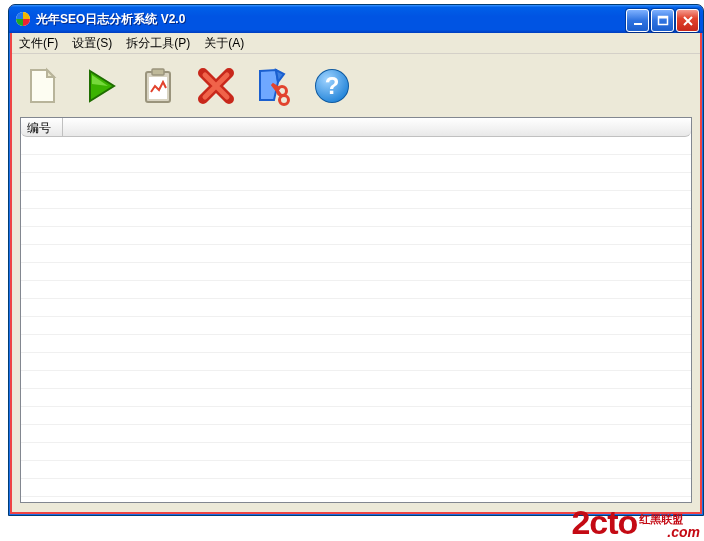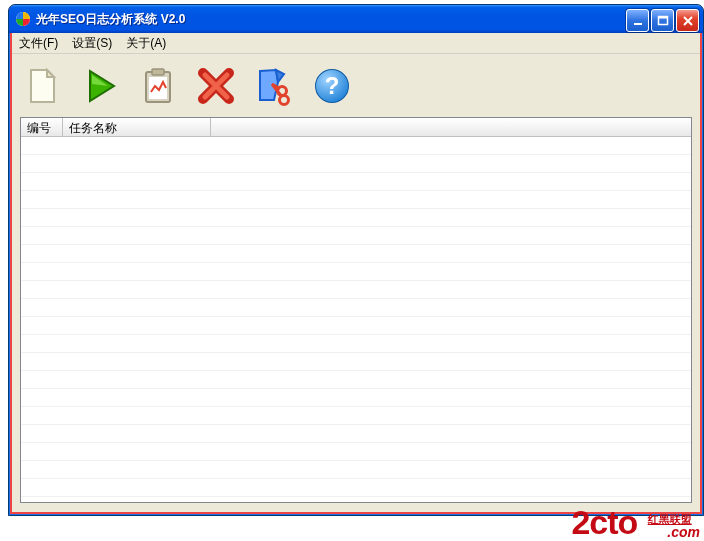--- a/index.html
+++ b/index.html
@@ -114,20 +114,21 @@
     height: 386px;
     background: #fff;
     border: 1px solid #828790;
     box-sizing: border-box;
   }
   .list-header {
     display: flex;
     height: 18px;
     background: linear-gradient(to bottom, #fff 0%, #f2f2f2 60%, #e8e8e8 100%);
     border-bottom: 1px solid #c0c0c0;
+    border-radius: 6px;
   }
   .col {
     border-right: 1px solid #c0c0c0;
     padding: 2px 6px 0 6px;
     box-sizing: border-box;
     overflow: hidden;
     white-space: nowrap;
   }
   .c1 { width: 42px; }
   .c2 { width: 148px; }
@@ -142,37 +143,36 @@
     border-bottom: 1px solid #f0f0f0;
   }
   
   .watermark {
     position: absolute;
     right: 4px;
     bottom: 2px;
     display: flex;
     align-items: flex-end;
     gap: 2px;
-    text-align: center;
   }
   .wm-main {
     font-family: Arial, sans-serif;
     font-size: 34px;
     font-weight: bold;
     color: #c40a14;
     letter-spacing: -1px;
     line-height: 1;
   }
   .wm-stack {
     display: flex;
     flex-direction: column;
     justify-content: flex-end;
     line-height: 1;
   }
-  .wm-cn { font-size: 11px; color: #c40a14; font-weight: bold; text-decoration: underline; }
+  .wm-cn { font-size: 11px; color: #c40a14; font-weight: bold; }
   .wm-com { font-size: 14px; color: #c40a14; font-weight: bold; font-style: italic; margin-left: 28px; }
 </style>
 </head>
 <body>
 
 <div class="frame">
 
   <div class="titlebar">
     <span class="app-icon">
       <svg viewBox="0 0 16 16">
@@ -202,20 +202,21 @@
           </svg>
       </div>
     </div>
   </div>
 
   <div class="client">
 
     <div class="menubar">
       <span class="menu-item">文件(F)</span>
       <span class="menu-item">设置(S)</span>
+      <span class="menu-item">拆分工具(P)</span>
       <span class="menu-item">关于(A)</span>
     </div>
 
     <div class="toolbar">
 
       <div class="tool-btn">
         <svg width="40" height="40" viewBox="0 0 40 40">
           <path d="M9 4 H25 L32 11 V36 H9 Z" fill="#fdfdf2" stroke="#b8b49a" stroke-width="2"></path>
           <path d="M25 4 V11 H32 Z" fill="#e9e6c9" stroke="#b8b49a" stroke-width="2"></path>
         </svg>
@@ -266,21 +267,20 @@
             </defs>
           <text x="20" y="28" text-anchor="middle" font-size="24" font-weight="bold" fill="#fff" font-family="Arial">?</text>
         </svg>
       </div>
 
     </div>
 
     <div class="list-panel">
       <div class="list-header">
         <div class="col c1">编号</div>
-        <div class="col c2">任务名称</div>
         <div class="col c4"></div>
       </div>
       <div class="list-body">
 
         <div class="list-row"></div>
         <div class="list-row"></div>
         <div class="list-row"></div>
         <div class="list-row"></div>
         <div class="list-row"></div>
         <div class="list-row"></div>

